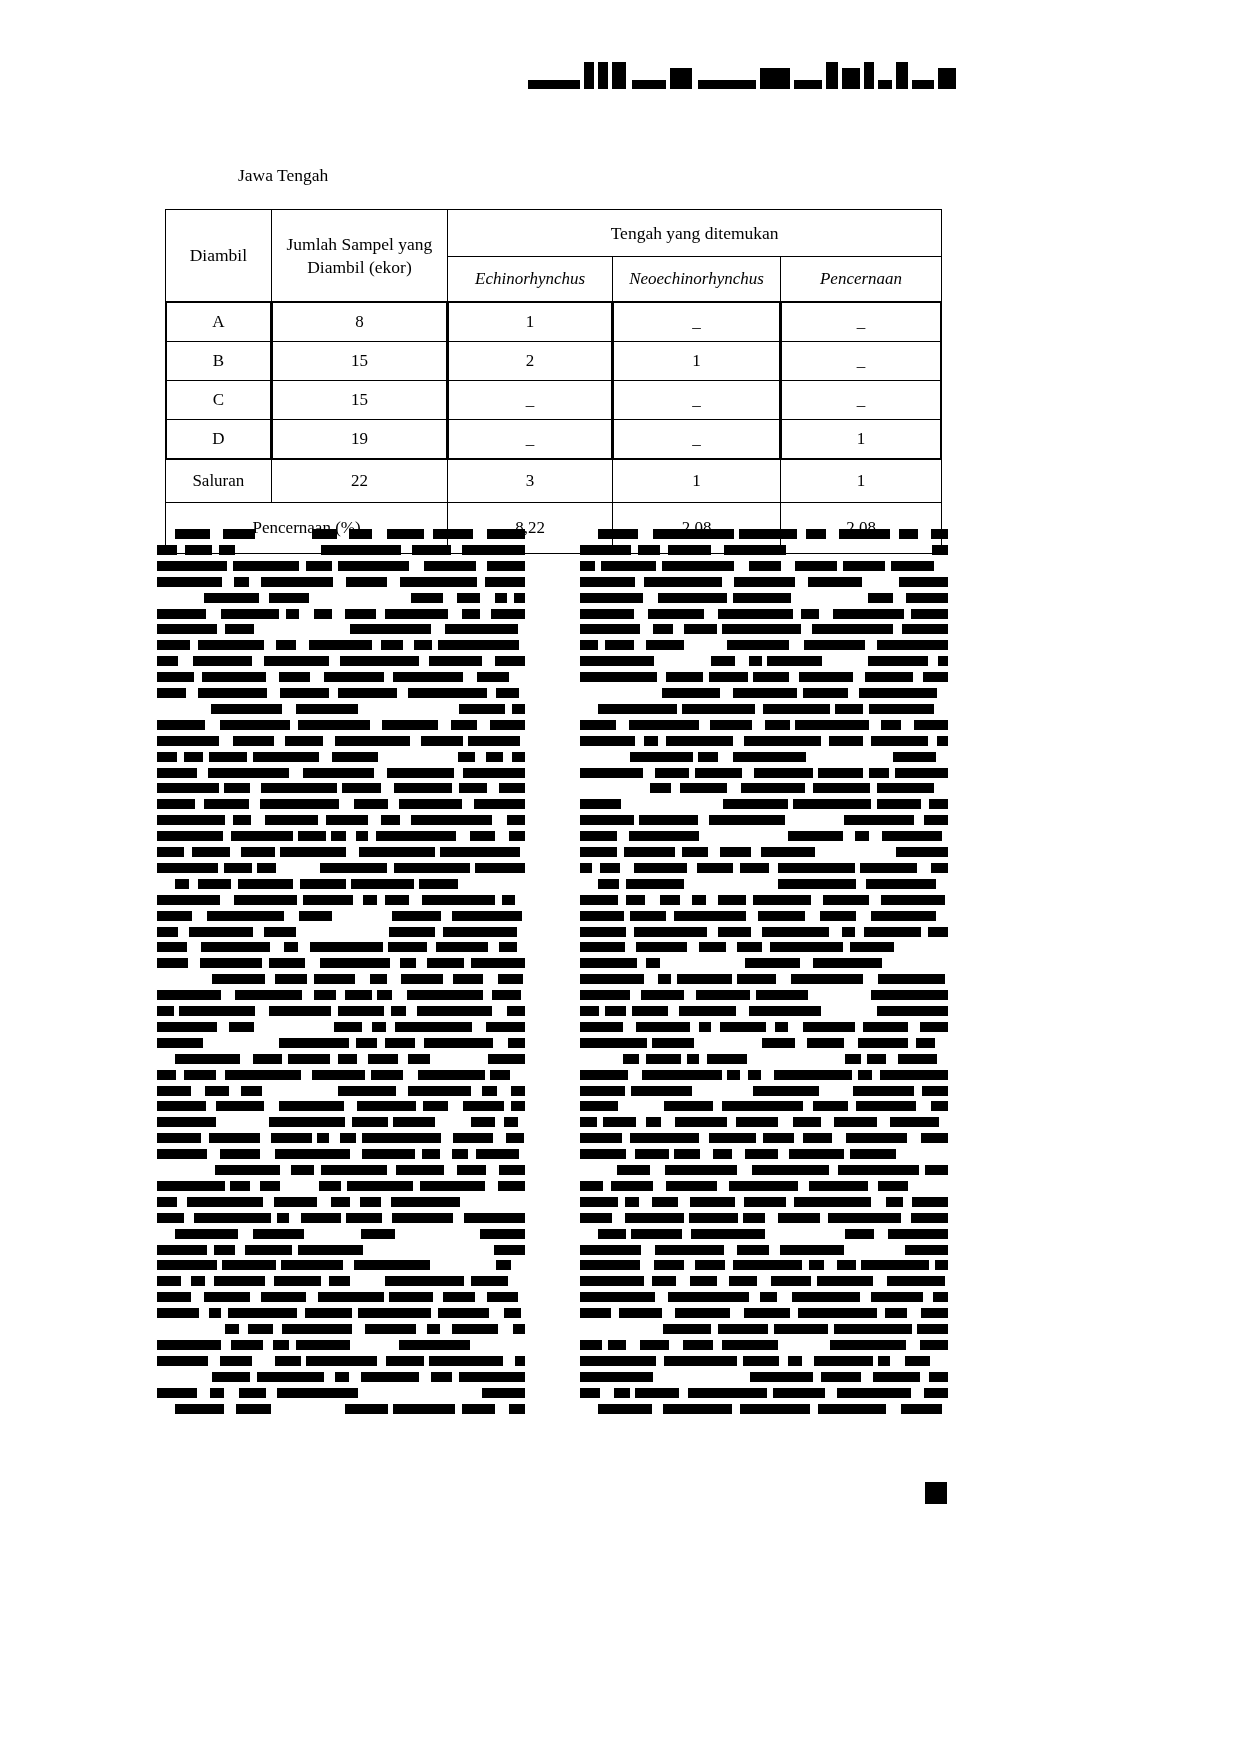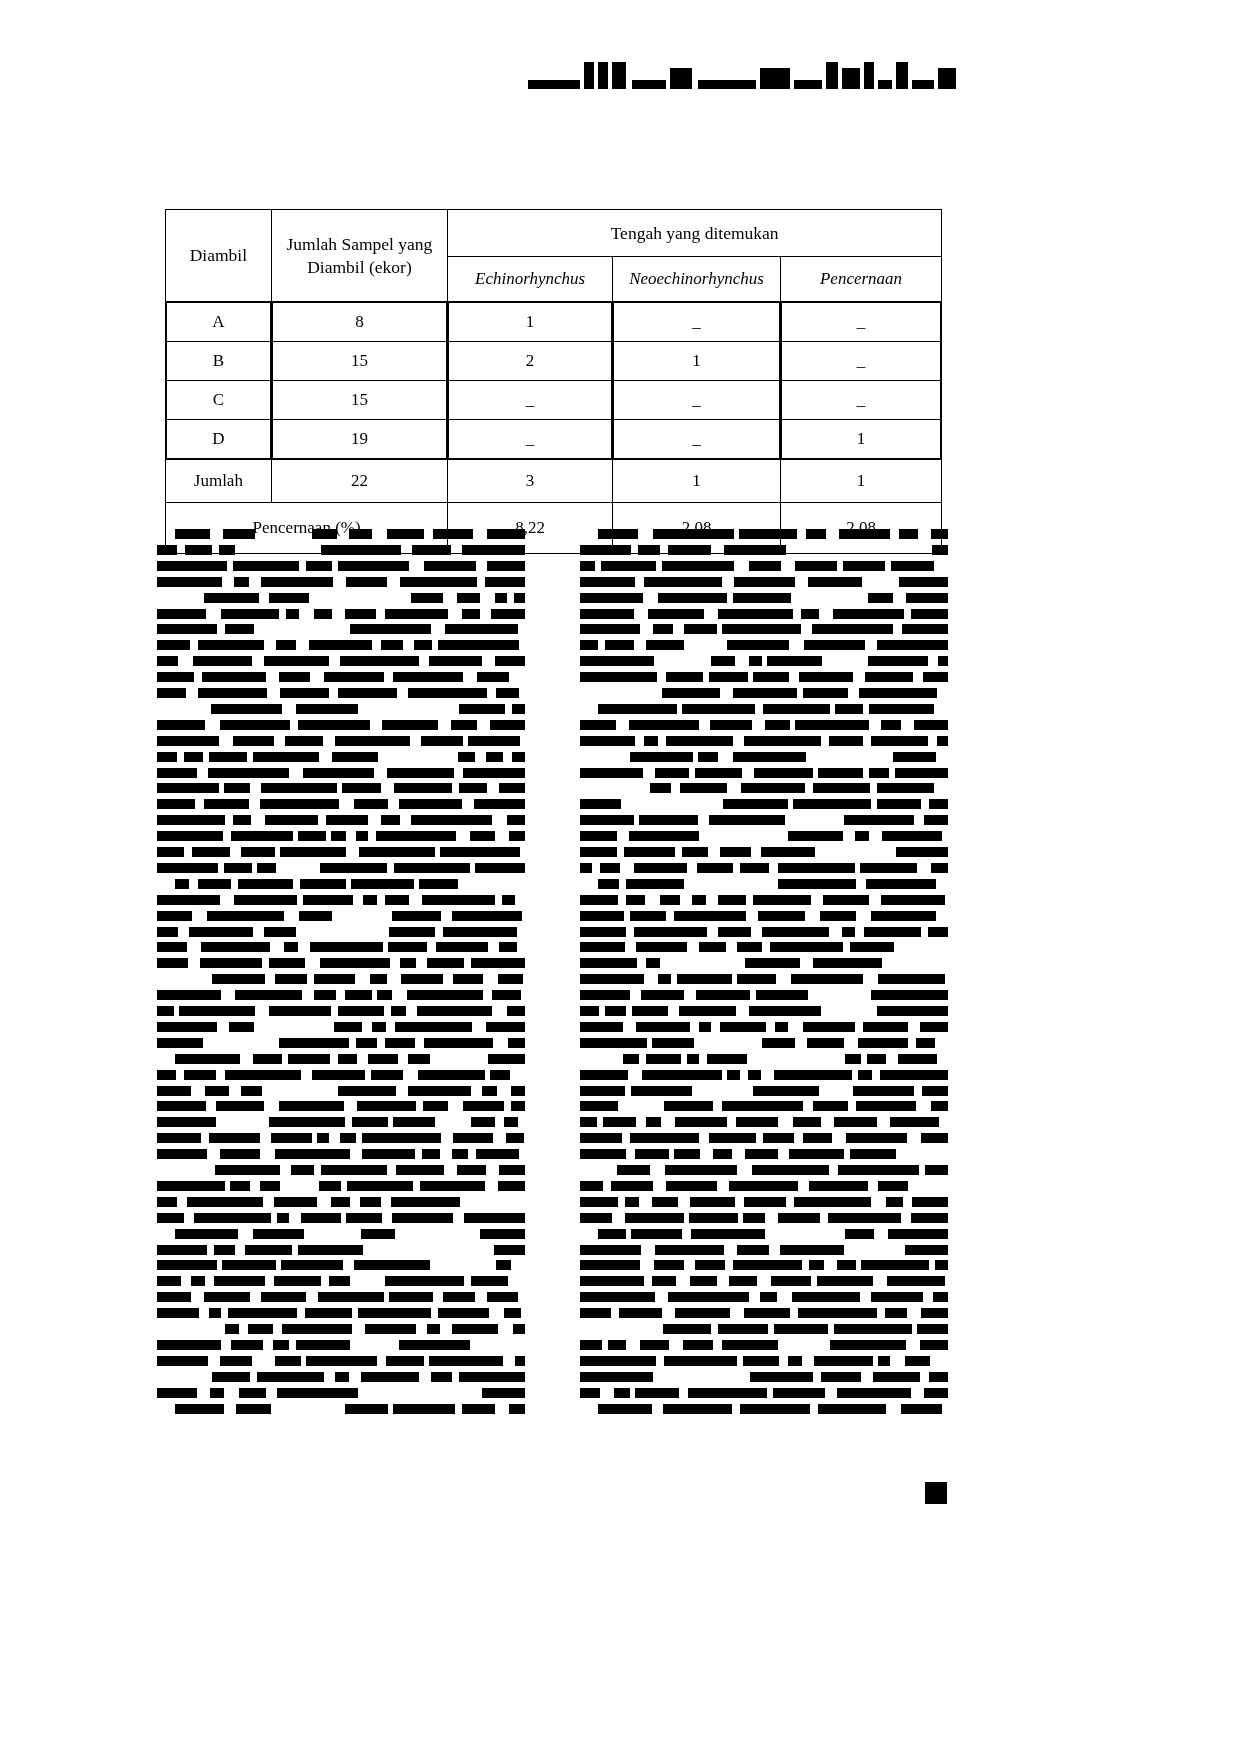--- a/index.html
+++ b/index.html
@@ -116,20 +116,21 @@
   <div class="blk" style="left:298px; top:4px;  width:12px; height:27px;"></div>
   <div class="blk" style="left:314px; top:10px; width:18px; height:21px;"></div>
   <div class="blk" style="left:336px; top:4px;  width:10px; height:27px;"></div>
   <div class="blk" style="left:350px; top:22px; width:14px; height:9px;"></div>
   <div class="blk" style="left:368px; top:4px;  width:12px; height:27px;"></div>
   <div class="blk" style="left:384px; top:22px; width:22px; height:9px;"></div>
   <div class="blk" style="left:410px; top:10px; width:18px; height:21px;"></div>
 </div>
 
 <div class="caption">
+  <span class="cap-indent">Jawa Tengah</span>
 </div>
 
 <div class="tbl-wrap">
   <table class="data">
     <tbody>
       <tr>
         <td class="c-lokasi hdr-left" rowspan="2">Diambil</td>
         <td class="c-sampel hdr-left" rowspan="2">Jumlah Sampel yang Diambil (ekor)</td>
         <td class="hdr-group" colspan="3">Tengah yang ditemukan</td>
       </tr>
@@ -226,21 +227,21 @@
                 </tr>
               <tr>
                   <td>1</td>
                 </tr>
             </tbody>
           </table>
         </td>
       </tr>
 
       <tr>
-        <td class="c-lokasi" style="height:36px">Jumlah</td>
+        <td class="c-lokasi" style="height:36px">Saluran</td>
         <td class="c-sampel">22</td>
         <td class="c-worm">3</td>
         <td class="c-worm">1</td>
         <td class="c-worm">1</td>
       </tr>
 
       <tr>
         <td colspan="2" style="height:44px">Pencernaan (%)</td>
         <td class="c-worm">8,22</td>
         <td class="c-worm">2,08</td>

